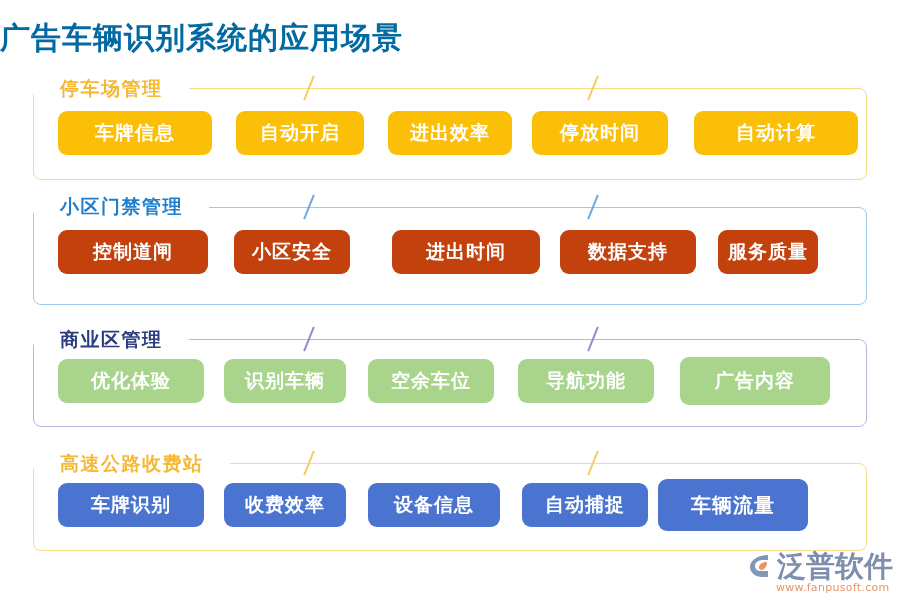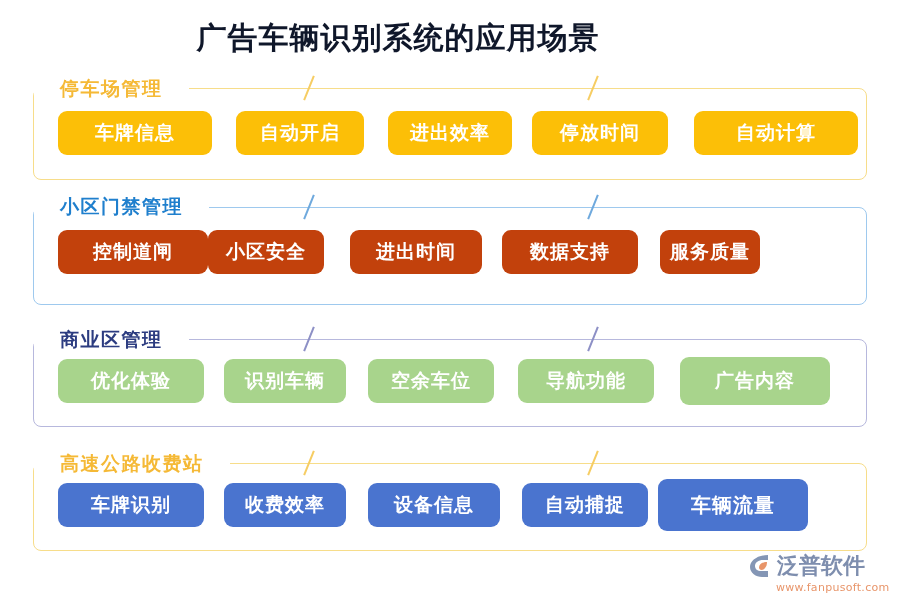--- a/index.html
+++ b/index.html
@@ -23,25 +23,25 @@
     background: #ffffff;
     box-sizing: border-box;
   }
 
   
   .page-title {
     position: absolute;
     top: 18px;
     left: 0;
     width: 796px;
-    text-align: center;
+    text-align: left;
     font-size: 30px;
     font-weight: bold;
     letter-spacing: 1px;
-    color: #0f172a;
+    color: #0369a1;
     line-height: 40px;
     white-space: nowrap;
   }
 
   
   .section {
     position: absolute;
     left: 33px;
     width: 834px;
     box-sizing: border-box;
@@ -140,22 +140,22 @@
   .section-1 .pill { background: #fcbf07; }
   .section-1 .pill-0 { width: 154px; margin-left: 14px; font-size: 19px; }
   .section-1 .pill-1 { width: 128px; margin-left: 24px; }
   .section-1 .pill-2 { width: 124px; margin-left: 24px; }
   .section-1 .pill-3 { width: 136px; margin-left: 20px; }
   .section-1 .pill-4 { width: 164px; margin-left: 26px; }
 
   
   .section-2 .pill { background: #c2410c; }
   .section-2 .pill-0 { width: 150px; margin-left: 14px; }
-  .section-2 .pill-1 { width: 116px; }
-  .section-2 .pill-2 { width: 132px; margin-left: 26px; }
+  .section-2 .pill-1 { width: 116px; margin-left: 26px; }
+  .section-2 .pill-2 { width: 148px; margin-left: 42px; }
   .section-2 .pill-3 { width: 136px; margin-left: 20px; }
   .section-2 .pill-4 { width: 100px; margin-left: 22px; }
 
   
   .section-3 .pill { background: #a8d48c; }
   .section-3 .pill-0 { width: 146px; margin-left: 14px; }
   .section-3 .pill-1 { width: 122px; margin-left: 20px; }
   .section-3 .pill-2 { width: 126px; margin-left: 22px; }
   .section-3 .pill-3 { width: 136px; margin-left: 24px; }
   .section-3 .pill-4 { width: 150px; margin-left: 26px; height: 48px; }
@@ -181,21 +181,21 @@
     align-items: center;
     height: 28px;
   }
   .logo-mark {
     width: 26px;
     height: 26px;
     flex: 0 0 26px;
     margin-right: 3px;
   }
   .logo-name {
-    font-size: 22px;
+    font-size: 29px;
     font-weight: bold;
     color: #7e8eae;
     letter-spacing: 0px;
     line-height: 26px;
     white-space: nowrap;
   }
   .logo-url {
     font-size: 11px;
     color: #e8956a;
     letter-spacing: 0.3px;

